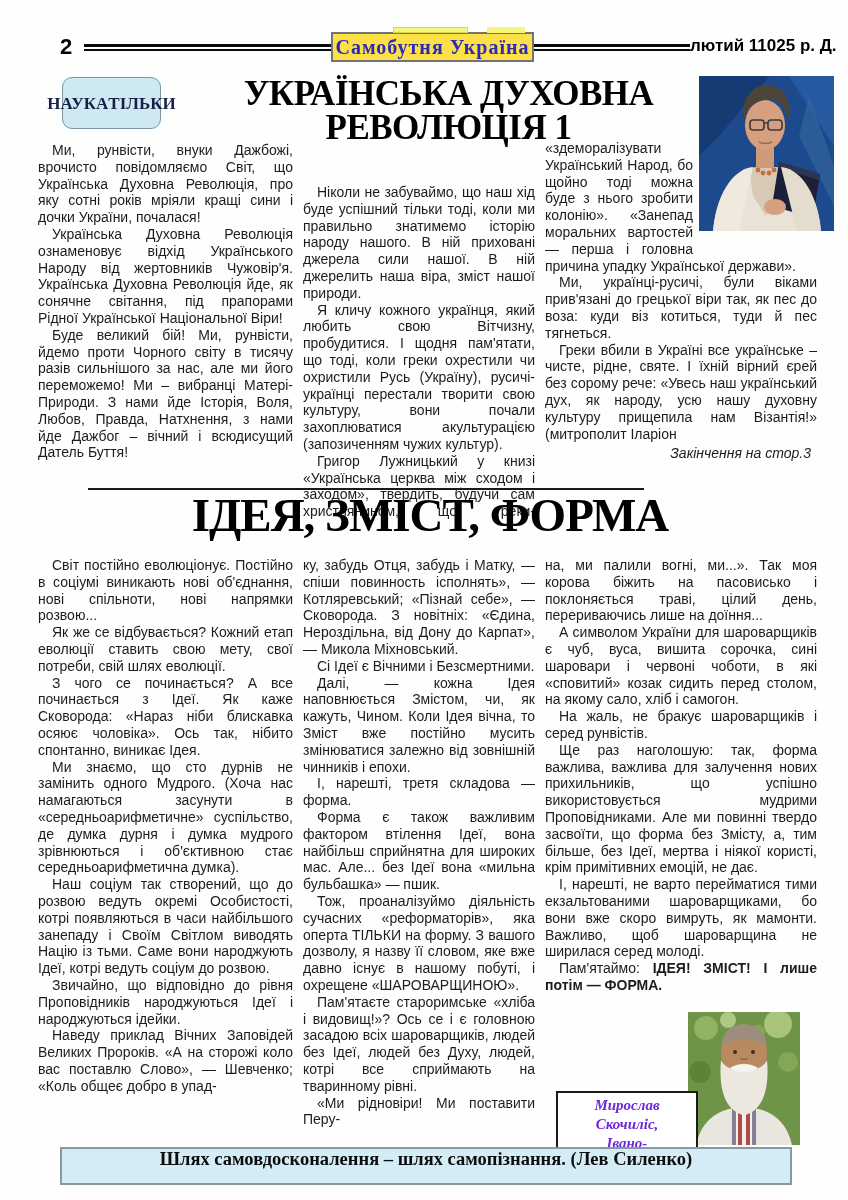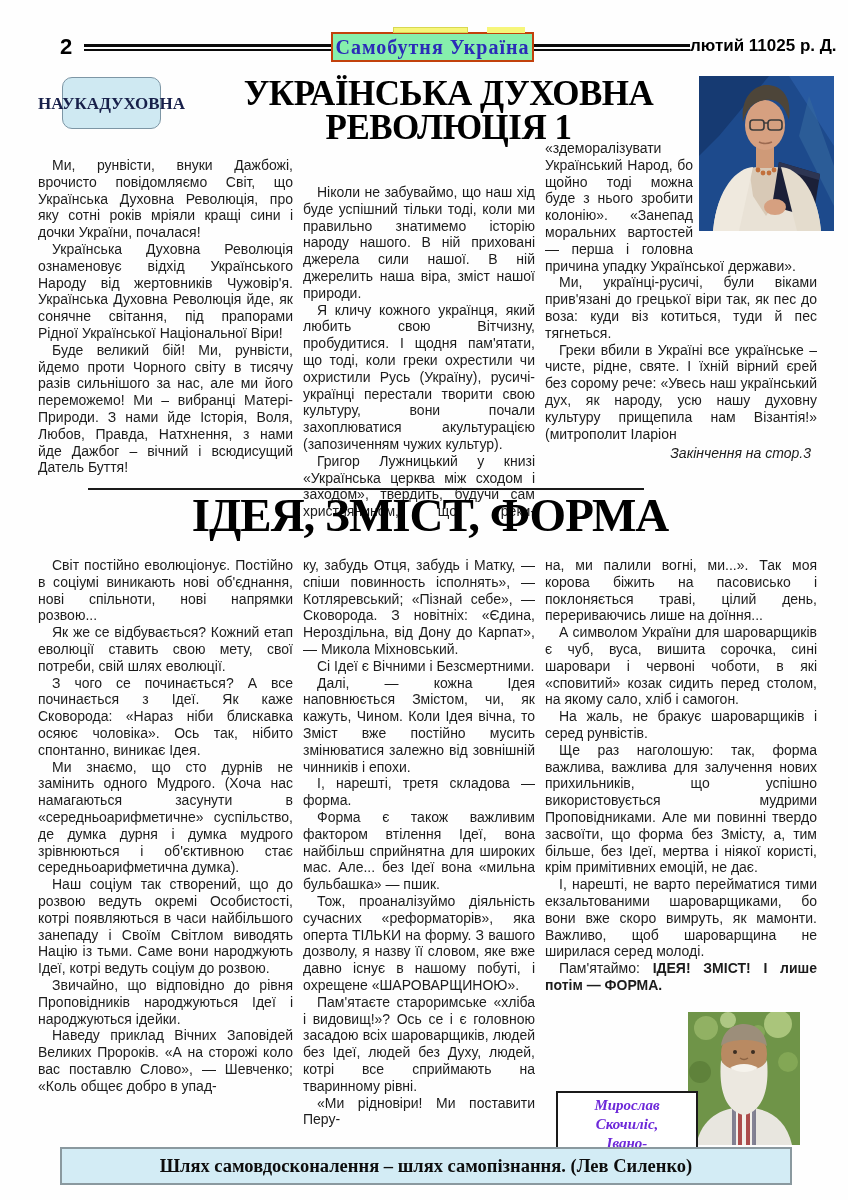--- a/index.html
+++ b/index.html
@@ -6,21 +6,21 @@
   .page{position:relative;width:848px;height:1200px;background:#fefefe;overflow:hidden;
         font-family:"Liberation Sans",sans-serif;color:#1c1c1c;}
 
   
   .pagenum{position:absolute;left:60px;top:34px;font-size:22px;font-weight:bold;color:#000;}
   .rule{position:absolute;height:7px;
         background:linear-gradient(to bottom,#0a0a0a 0 3px,transparent 3px 4.6px,#0a0a0a 4.6px 7px);}
   .rule-left{left:84px;top:44px;width:247px;}
   .rule-right{left:534px;top:44px;width:156px;}
   .masthead{position:absolute;left:331px;top:32px;width:203px;height:30px;
-            background:#86efac;border:2px solid #c2410c;box-sizing:border-box;
+            background:#fde047;border:2px solid #737373;box-sizing:border-box;
             display:flex;align-items:center;justify-content:center;}
   .masthead span{font-family:"Liberation Serif",serif;font-weight:bold;font-size:20px;
                  color:#2b2bb8;letter-spacing:1px;white-space:nowrap;}
   .date{position:absolute;left:690px;top:36px;font-size:17px;font-weight:bold;color:#000;white-space:nowrap;}
   .artifact{position:absolute;top:27px;height:6px;background:#f6f67a;}
   .artifact.a1{left:393px;width:75px;box-shadow:inset 0 0 0 1px #d8d850;}
   .artifact.a2{left:487px;width:38px;}
 
   
   .badge{position:absolute;left:62px;top:77px;width:99px;height:52px;background:#cfe9f2;
@@ -34,21 +34,21 @@
            color:#000;letter-spacing:-0.5px;}
   .a2title{position:absolute;left:130px;top:490px;width:600px;margin:0;text-align:center;
            font-family:"Liberation Serif",serif;font-weight:bold;font-size:47px;line-height:50px;
            color:#000;letter-spacing:-1px;}
 
   
   .col{position:absolute;font-size:14px;line-height:16.8px;text-align:justify;
        overflow:hidden;hyphens:auto;-webkit-hyphens:auto;}
   .col p{margin:0;text-indent:14px;}
   .col p.noindent{text-indent:0;}
-  .a1c1{left:38px;top:142px;width:255px;height:336px;margin-top:15px;}
+  .a1c1{left:38px;top:142px;width:255px;height:336px;}
   .a1c2{left:303px;top:140px;width:232px;height:338px;margin-top:44px;}
   .a1c3{left:545px;top:140px;width:272px;height:338px;}
   .a2c1{left:38px;top:557px;width:255px;height:592px;}
   .a2c2{left:303px;top:557px;width:232px;height:592px;}
   .a2c3{left:545px;top:557px;width:272px;height:592px;}
   .wrapspacer{float:right;width:124px;height:104px;}
   .contnote{margin:3px 6px 0 0 !important;text-indent:0 !important;text-align:right;
             font-style:italic;font-size:14px;}
   .finalp{margin:0;text-indent:14px;}
   .finalp b{font-weight:bold;}
@@ -60,41 +60,41 @@
   .photo-bottom{position:absolute;left:688px;top:1012px;width:112px;height:133px;}
   .photo-top svg,.photo-bottom svg{display:block;width:100%;height:100%;}
 
   
   .caption{position:absolute;left:556px;top:1091px;width:142px;background:#fff;
            border:2px solid #1a1a1a;box-sizing:border-box;padding:3px 5px;
            font-family:"Liberation Serif",serif;font-weight:bold;font-style:italic;
            font-size:15px;line-height:19px;color:#6d28d9;text-align:center;}
   .footerbar{position:absolute;left:60px;top:1147px;width:732px;height:38px;
              background:#d3ecf5;border:2px solid #8a999f;box-sizing:border-box;
-             display:flex;align-items:center;justify-content:center;
+             display:flex;align-items:flex-start;justify-content:center;
              font-family:"Liberation Serif",serif;font-weight:bold;font-size:18.5px;color:#0d0d0d;}
 </style>
 </head>
 <body>
 
 <div class="page">
 
   <span class="pagenum">2</span>
   <div class="rule rule-left"></div>
   <div class="masthead">
     <span>Самобутня Україна</span>
   </div>
   <div class="rule rule-right"></div>
   <span class="date">лютий 11025 р. Д.</span>
   <div class="artifact a1"></div>
   <div class="artifact a2"></div>
 
   <div class="badge">
     <div>НАУКА</div>
-    <div>ДУХОВНА</div>
+    <div>ТІЛЬКИ</div>
   </div>
 
   <h1 class="a1title"><span>УКРАЇНСЬКА ДУХОВНА</span><br><span>РЕВОЛЮЦІЯ 1</span></h1>
 
   <div class="photo-top">
     <svg viewBox="0 0 135 155" preserveAspectRatio="none">
       <rect width="135" height="155" fill="#1d4a8c"></rect>
       <path d="M0,0 L70,0 L20,60 L0,80 Z" fill="#163a72"></path>
       <path d="M90,0 L135,0 L135,70 Z" fill="#2a5ca6" opacity="0.8"></path>
       <path d="M110,20 L135,90 L135,130 L100,60 Z" fill="#35699f" opacity="0.6"></path>

